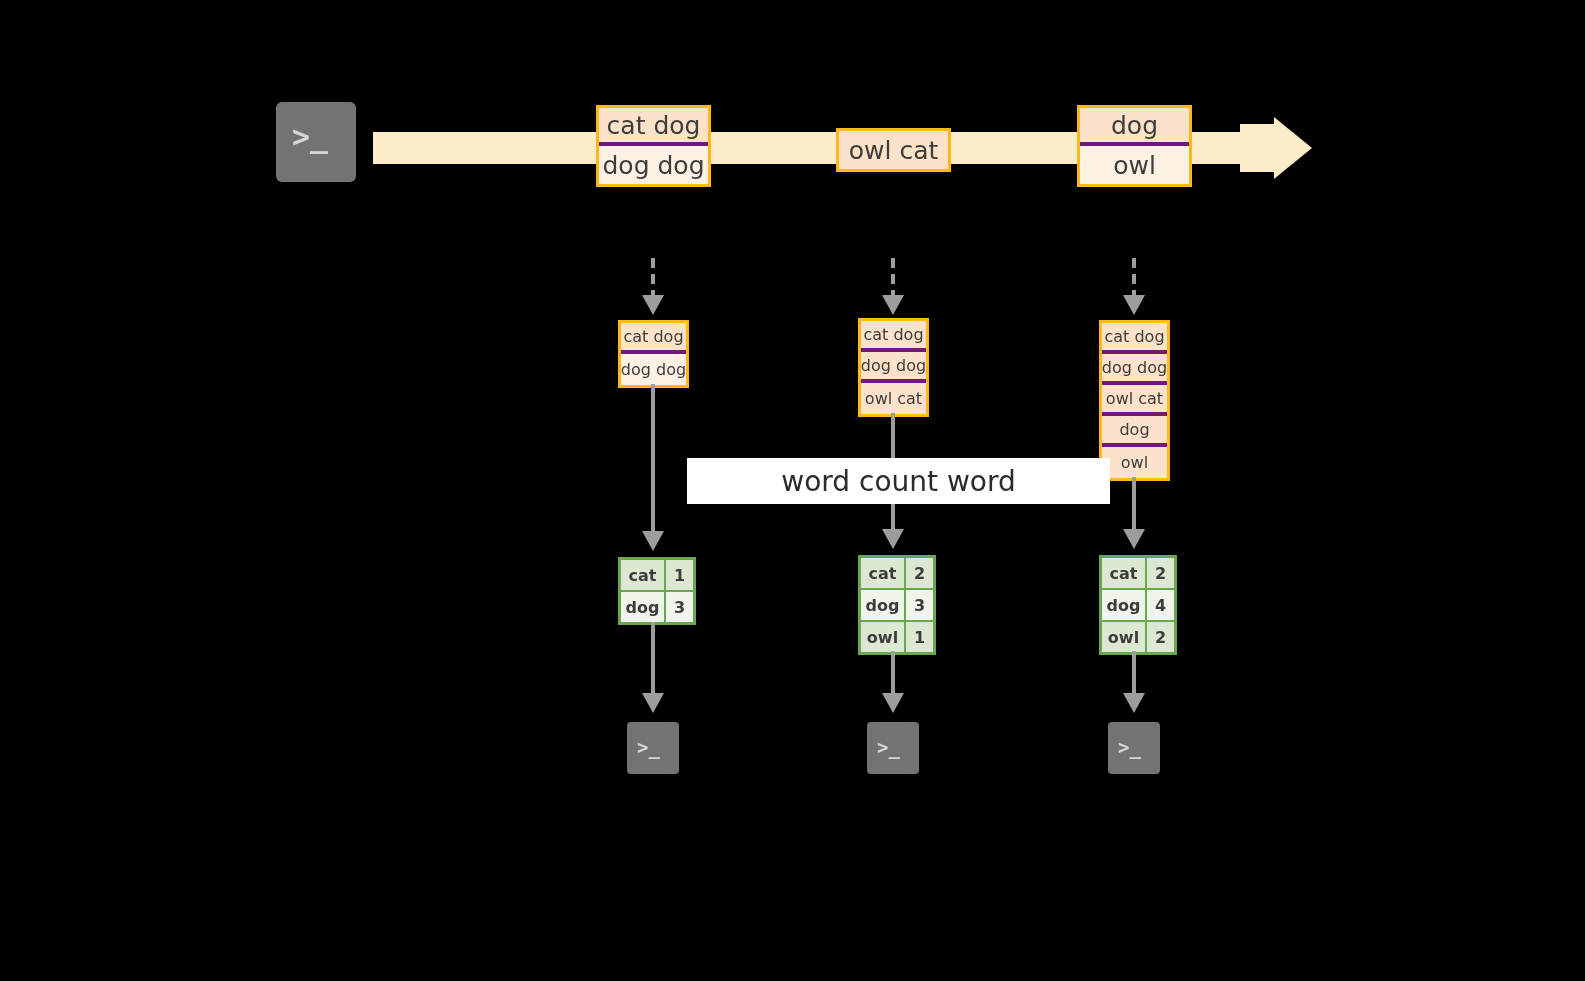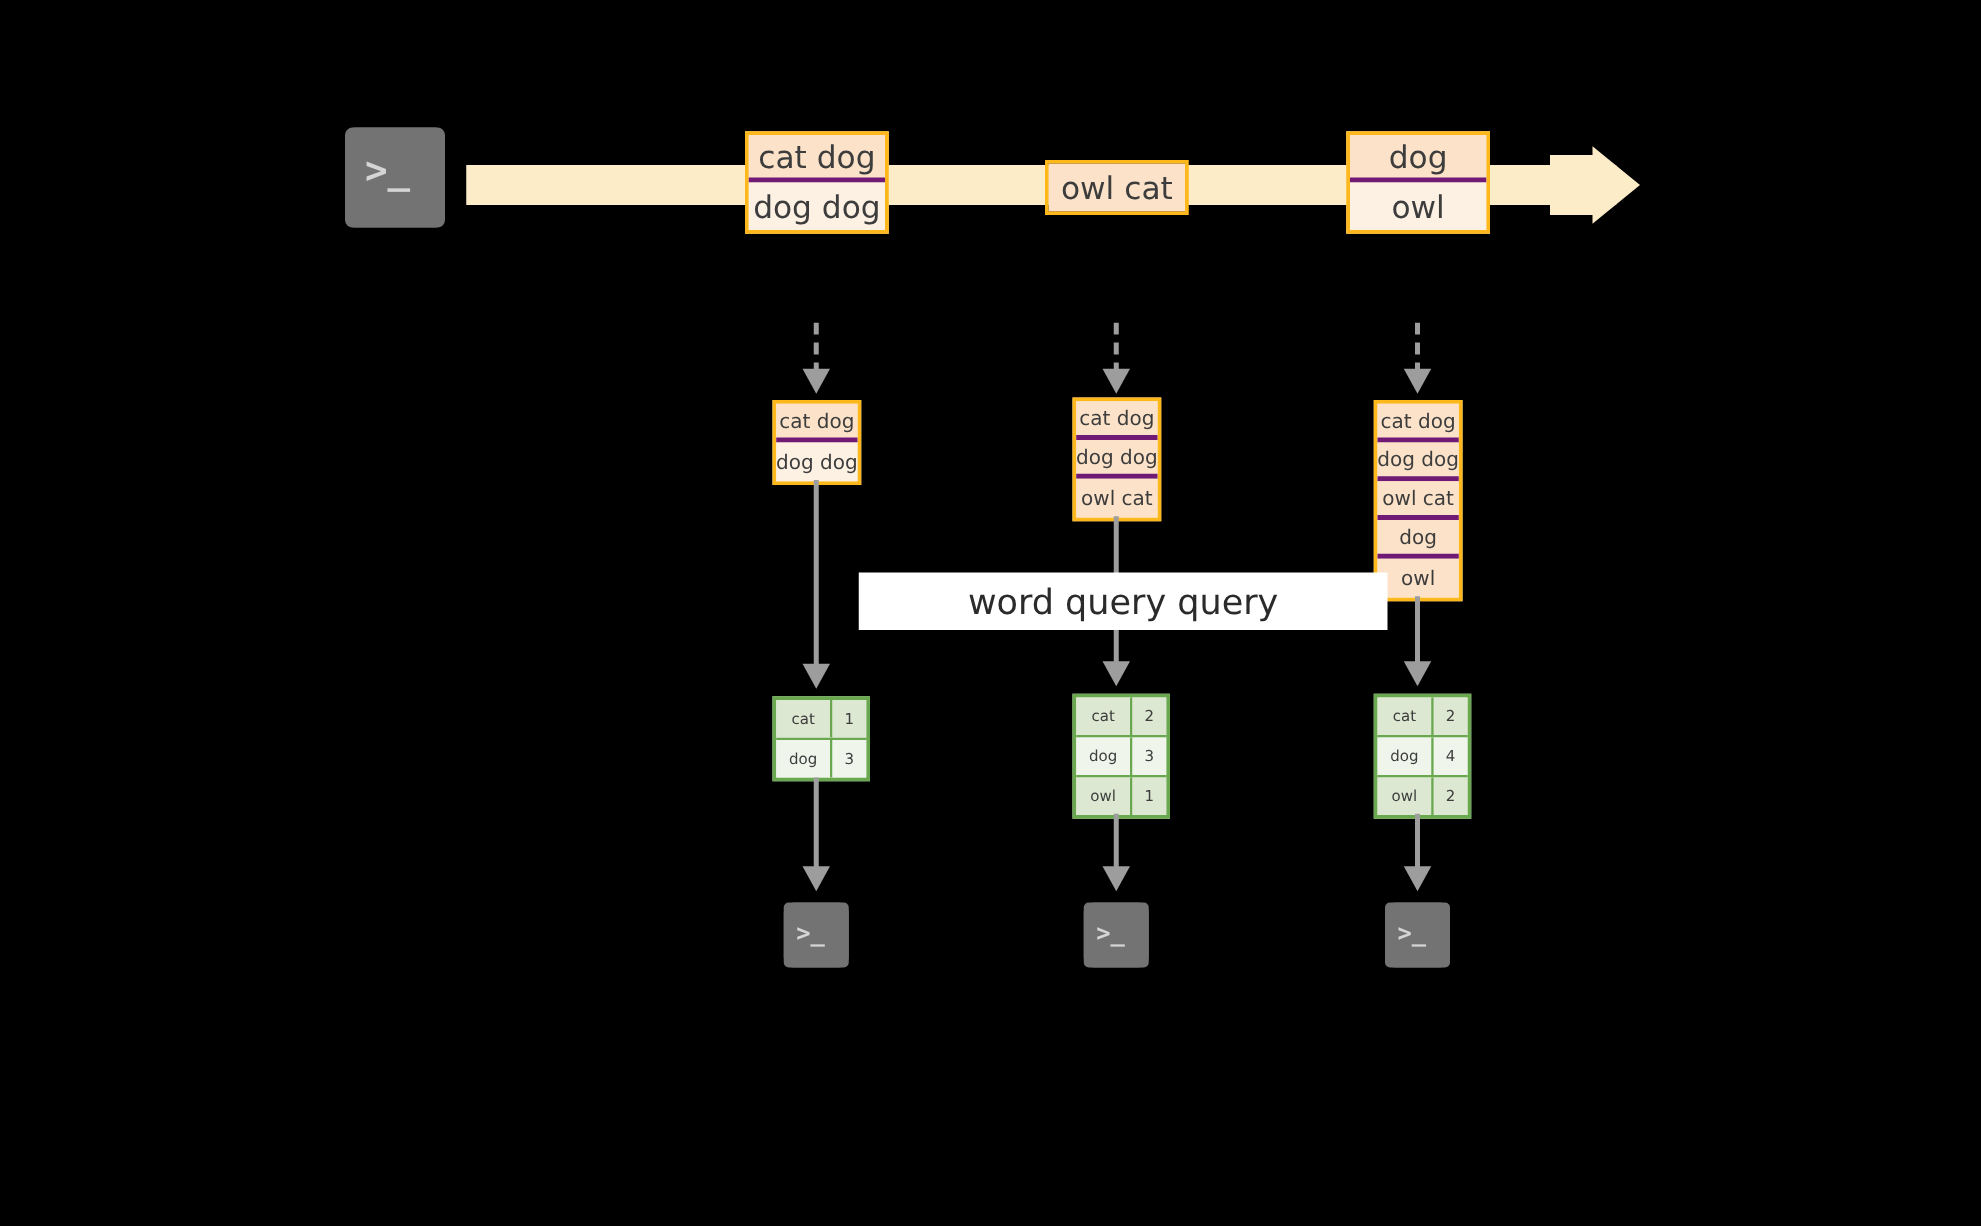--- a/index.html
+++ b/index.html
@@ -125,23 +125,24 @@
     border: 3px solid #6aa84f;
     background: #e8f0e0;
   }
   .res .row { display: flex; border-bottom: 2px solid #6aa84f; }
   .res .row:last-child { border-bottom: none; }
   .res .kcell, .res .vcell {
     height: 30px;
     display: flex;
     align-items: center;
     justify-content: center;
-    font-size: 12px;
+    font-size: 16px;
     color: #3d3d3d;
     background: #dde8d2;
+    font-weight: bold;
   }
   .res .kcell { width: 45px; border-right: 2px solid #6aa84f; }
   .res .vcell { width: 27px; }
   .res .row.pale .kcell, .res .row.pale .vcell { background: #f0f5ec; }
 
   
   .vline {
     position: absolute;
     width: 4px;
     background: #9d9d9d;
@@ -303,16 +304,16 @@
   <div class="vline" style="left:1132px; top:651px; height:47px;"></div>
   <div class="vhead" style="left:1123px; top:693px;"></div>
 
   <div class="term term-sink" style="left:1100px; top:714px;">
     <div class="hatch"></div>
     <div class="inner"></div>
     <div class="prompt">&gt;_</div>
   </div>
 
   <div class="query-label">
-    <span>word query query</span>
+    <span>word count word</span>
   </div>
 
 </div>
 
 </body></html>

